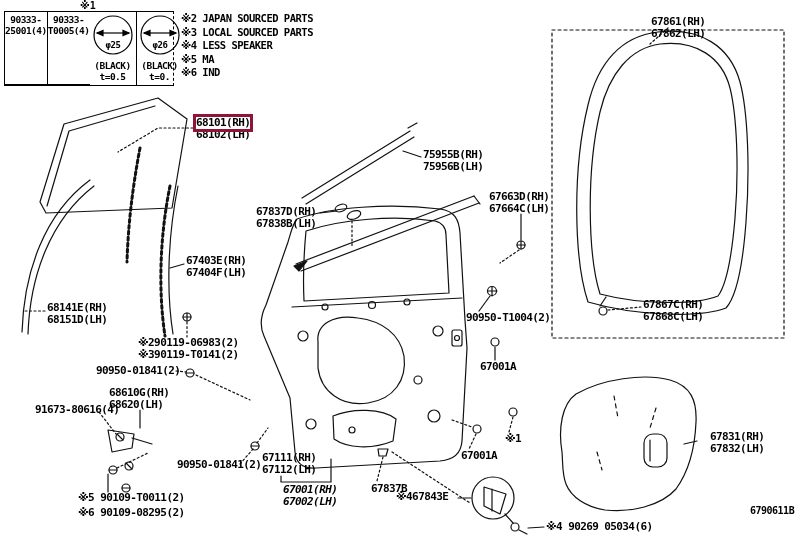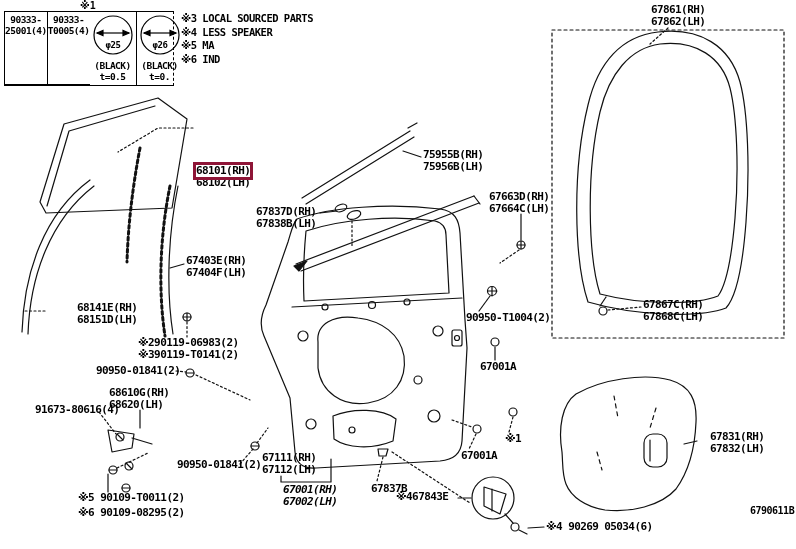--- a/index.html
+++ b/index.html
@@ -2,21 +2,21 @@
 <html style="--hl: #8e1537;"><head>
 <meta charset="utf-8">
 <style>
   html,body{margin:0;padding:0;background:#fff;}
   .page{position:relative;width:796px;height:549px;background:#ffffff;color:#000;
         font-family:"DejaVu Sans Mono","DejaVu Sans",monospace;overflow:hidden;}
   .art{position:absolute;left:0;top:0;}
   .pn-label{position:absolute;font-weight:bold;font-size:11px;line-height:11.5px;
             letter-spacing:-0.6px;white-space:nowrap;width:max-content;}
   .pn-line{width:max-content;}
-  .pn-line.hl{outline:3px solid var(--hl,#8e1537);outline-offset:0px;margin-top:48px;}
+  .pn-line.hl{outline:3px solid var(--hl,#8e1537);outline-offset:0px;}
   .ref-top{position:absolute;left:80px;top:0px;font-size:10px;font-weight:bold;}
   .legend{position:absolute;left:181px;top:12px;font-size:10.5px;font-weight:bold;
           line-height:13.5px;letter-spacing:-0.5px;}
   .shim{position:absolute;left:4px;top:11px;width:168px;border:1.5px solid #000;
         border-right-style:dashed;display:grid;grid-template-columns:1fr 1fr 1fr 1fr;
         background:#fff;}
   .shim-head{border-bottom:1.5px solid #000;text-align:center;font-size:9.5px;
              font-weight:bold;letter-spacing:-0.5px;padding:2px 0;}
   .shim-head.c0,.shim-cell.c0{border-right:1.5px solid #000;}
   .shim-cell{text-align:center;padding:2px 0 3px;font-size:9.5px;font-weight:bold;
@@ -54,20 +54,21 @@
           <path d="M7,19 l6,-2.5 v5 z M39,19 l-6,-2.5 v5 z" fill="#000"></path>
         </g>
         <text x="23" y="34" text-anchor="middle" font-size="9" font-weight="bold">φ26</text>
       </svg>
       <div>(BLACK)</div>
       <div>t=0.</div>
     </div>
   </div>
 
   <div class="legend">
+    <div>※2 JAPAN SOURCED PARTS</div>
     <div>※3 LOCAL SOURCED PARTS</div>
     <div>※4 LESS SPEAKER</div>
     <div>※5 MA</div>
     <div>※6 IND</div>
   </div>
 
   <svg class="art" width="796" height="549" viewBox="0 0 796 549">
     <g stroke="#111" fill="none" stroke-width="1.2" stroke-linecap="round" stroke-linejoin="round">
 
       <g>
@@ -254,29 +255,29 @@
         <div class="pn-line">75956B(LH)</div>
       </div>
       <div class="pn-label" style="left: 256px; top: 206px;">
         <div class="pn-line">67837D(RH)</div>
         <div class="pn-line">67838B(LH)</div>
       </div>
       <div class="pn-label" style="left: 489px; top: 191px;">
         <div class="pn-line">67663D(RH)</div>
         <div class="pn-line">67664C(LH)</div>
       </div>
-      <div class="pn-label" style="left: 651px; top: 4px;">
+      <div class="pn-label" style="left: 651px; top: 16px;">
         <div class="pn-line">67861(RH)</div>
         <div class="pn-line">67862(LH)</div>
       </div>
       <div class="pn-label" style="left: 186px; top: 255px;">
         <div class="pn-line">67403E(RH)</div>
         <div class="pn-line">67404F(LH)</div>
       </div>
-      <div class="pn-label" style="left: 47px; top: 302px; margin-left: 30px;">
+      <div class="pn-label" style="left: 47px; top: 302px;">
         <div class="pn-line">68141E(RH)</div>
         <div class="pn-line">68151D(LH)</div>
       </div>
       <div class="pn-label" style="left: 138px; top: 337px;">
         <div class="pn-line">※290119-06983(2)</div>
         <div class="pn-line">※390119-T0141(2)</div>
       </div>
       <div class="pn-label" style="left: 96px; top: 365px;">
         <div class="pn-line">90950-01841(2)</div>
       </div>

